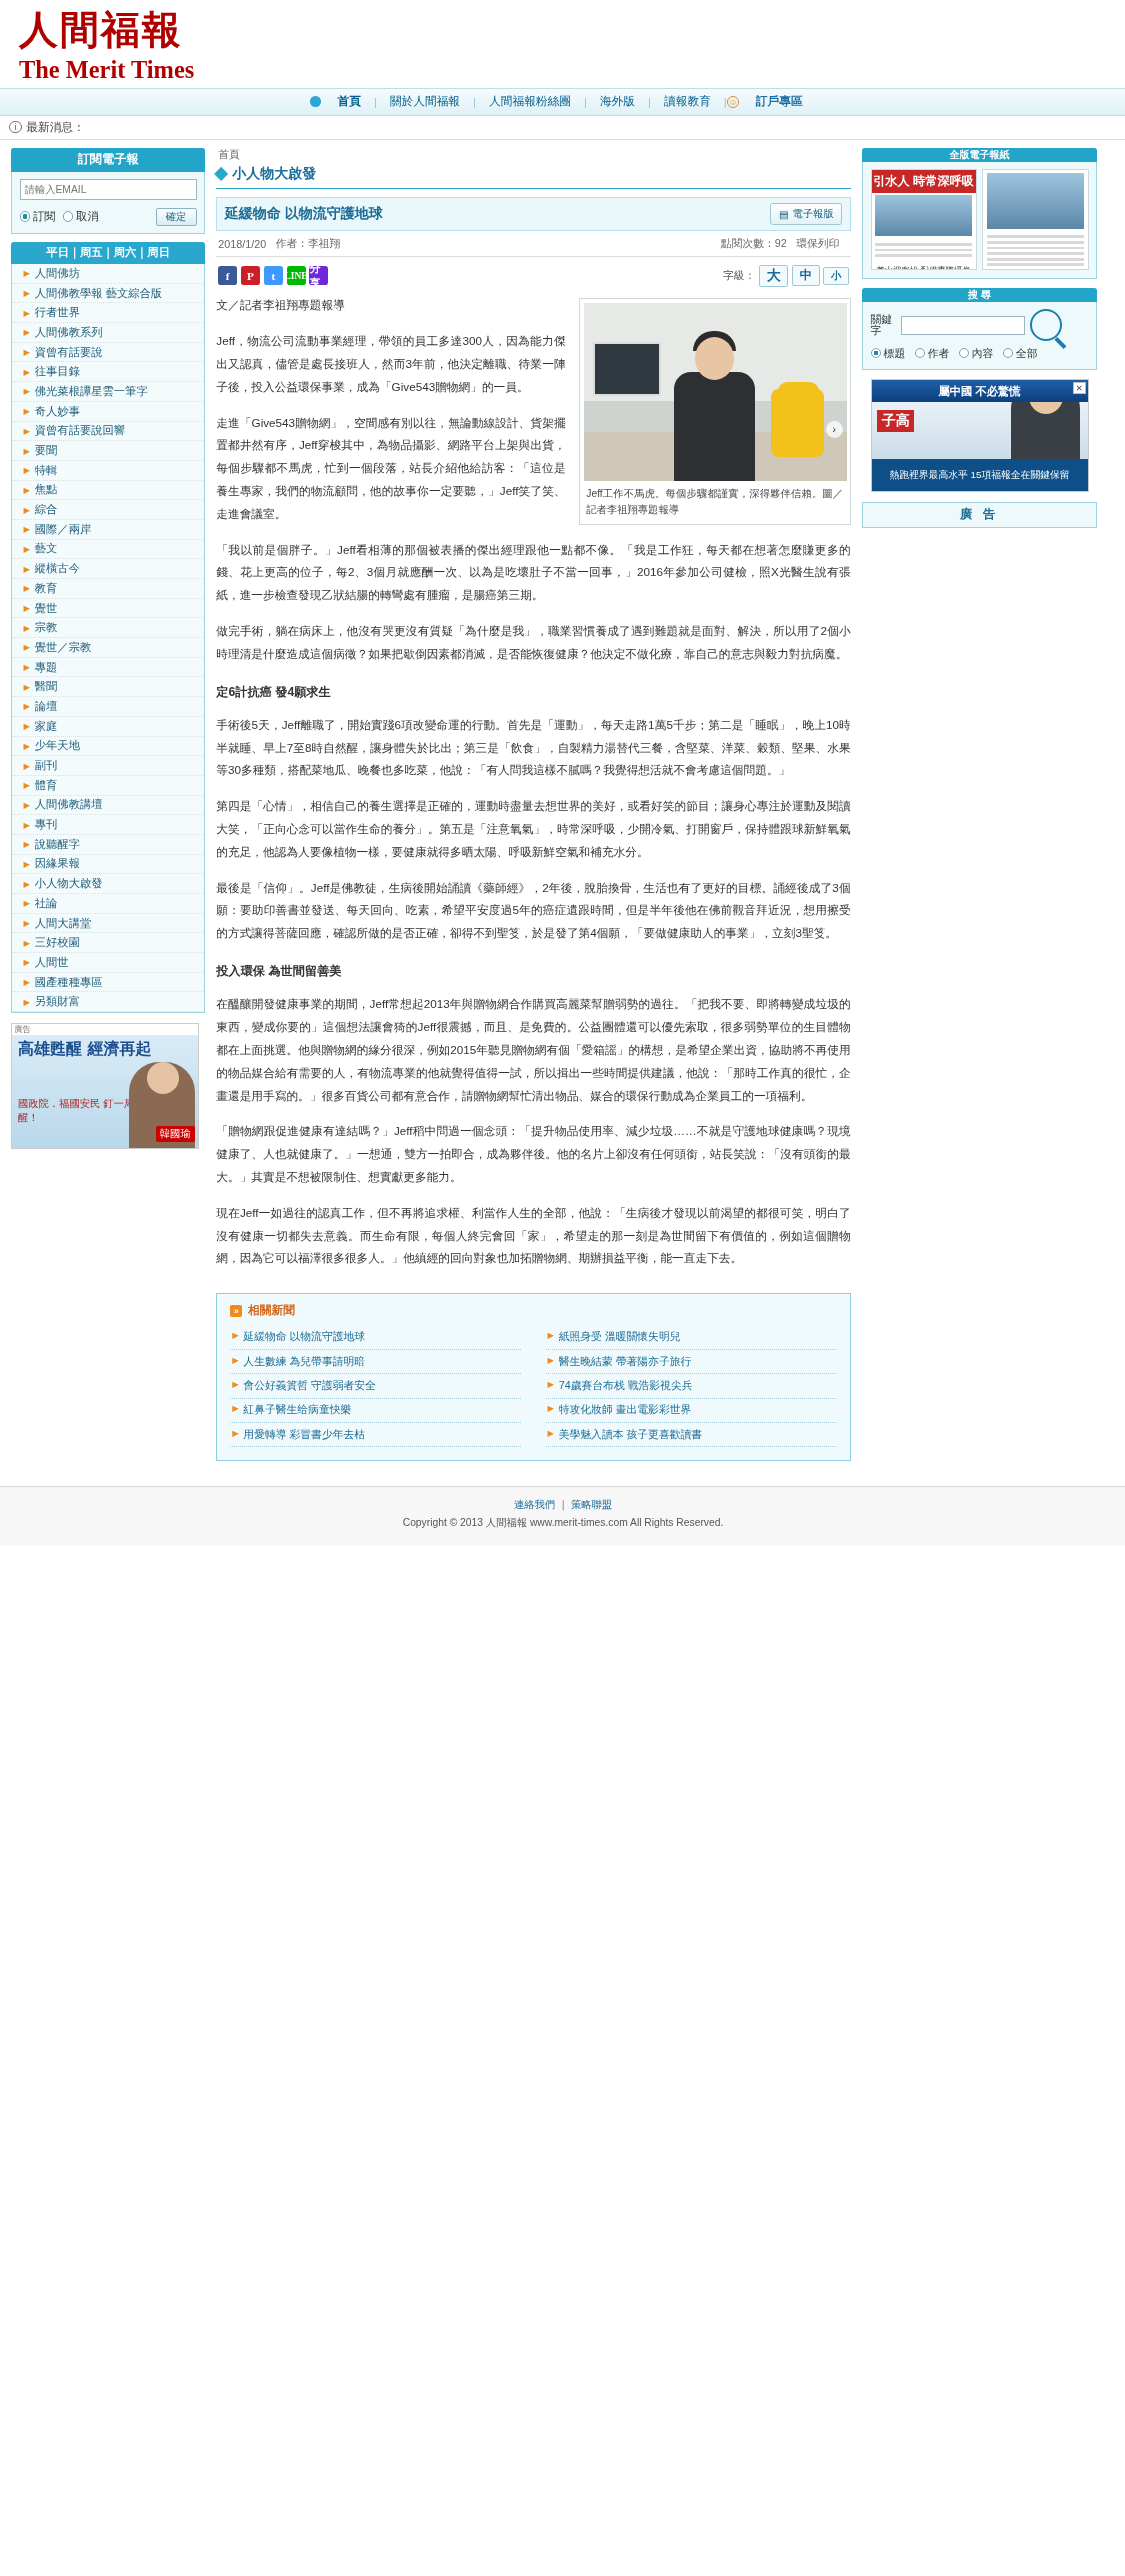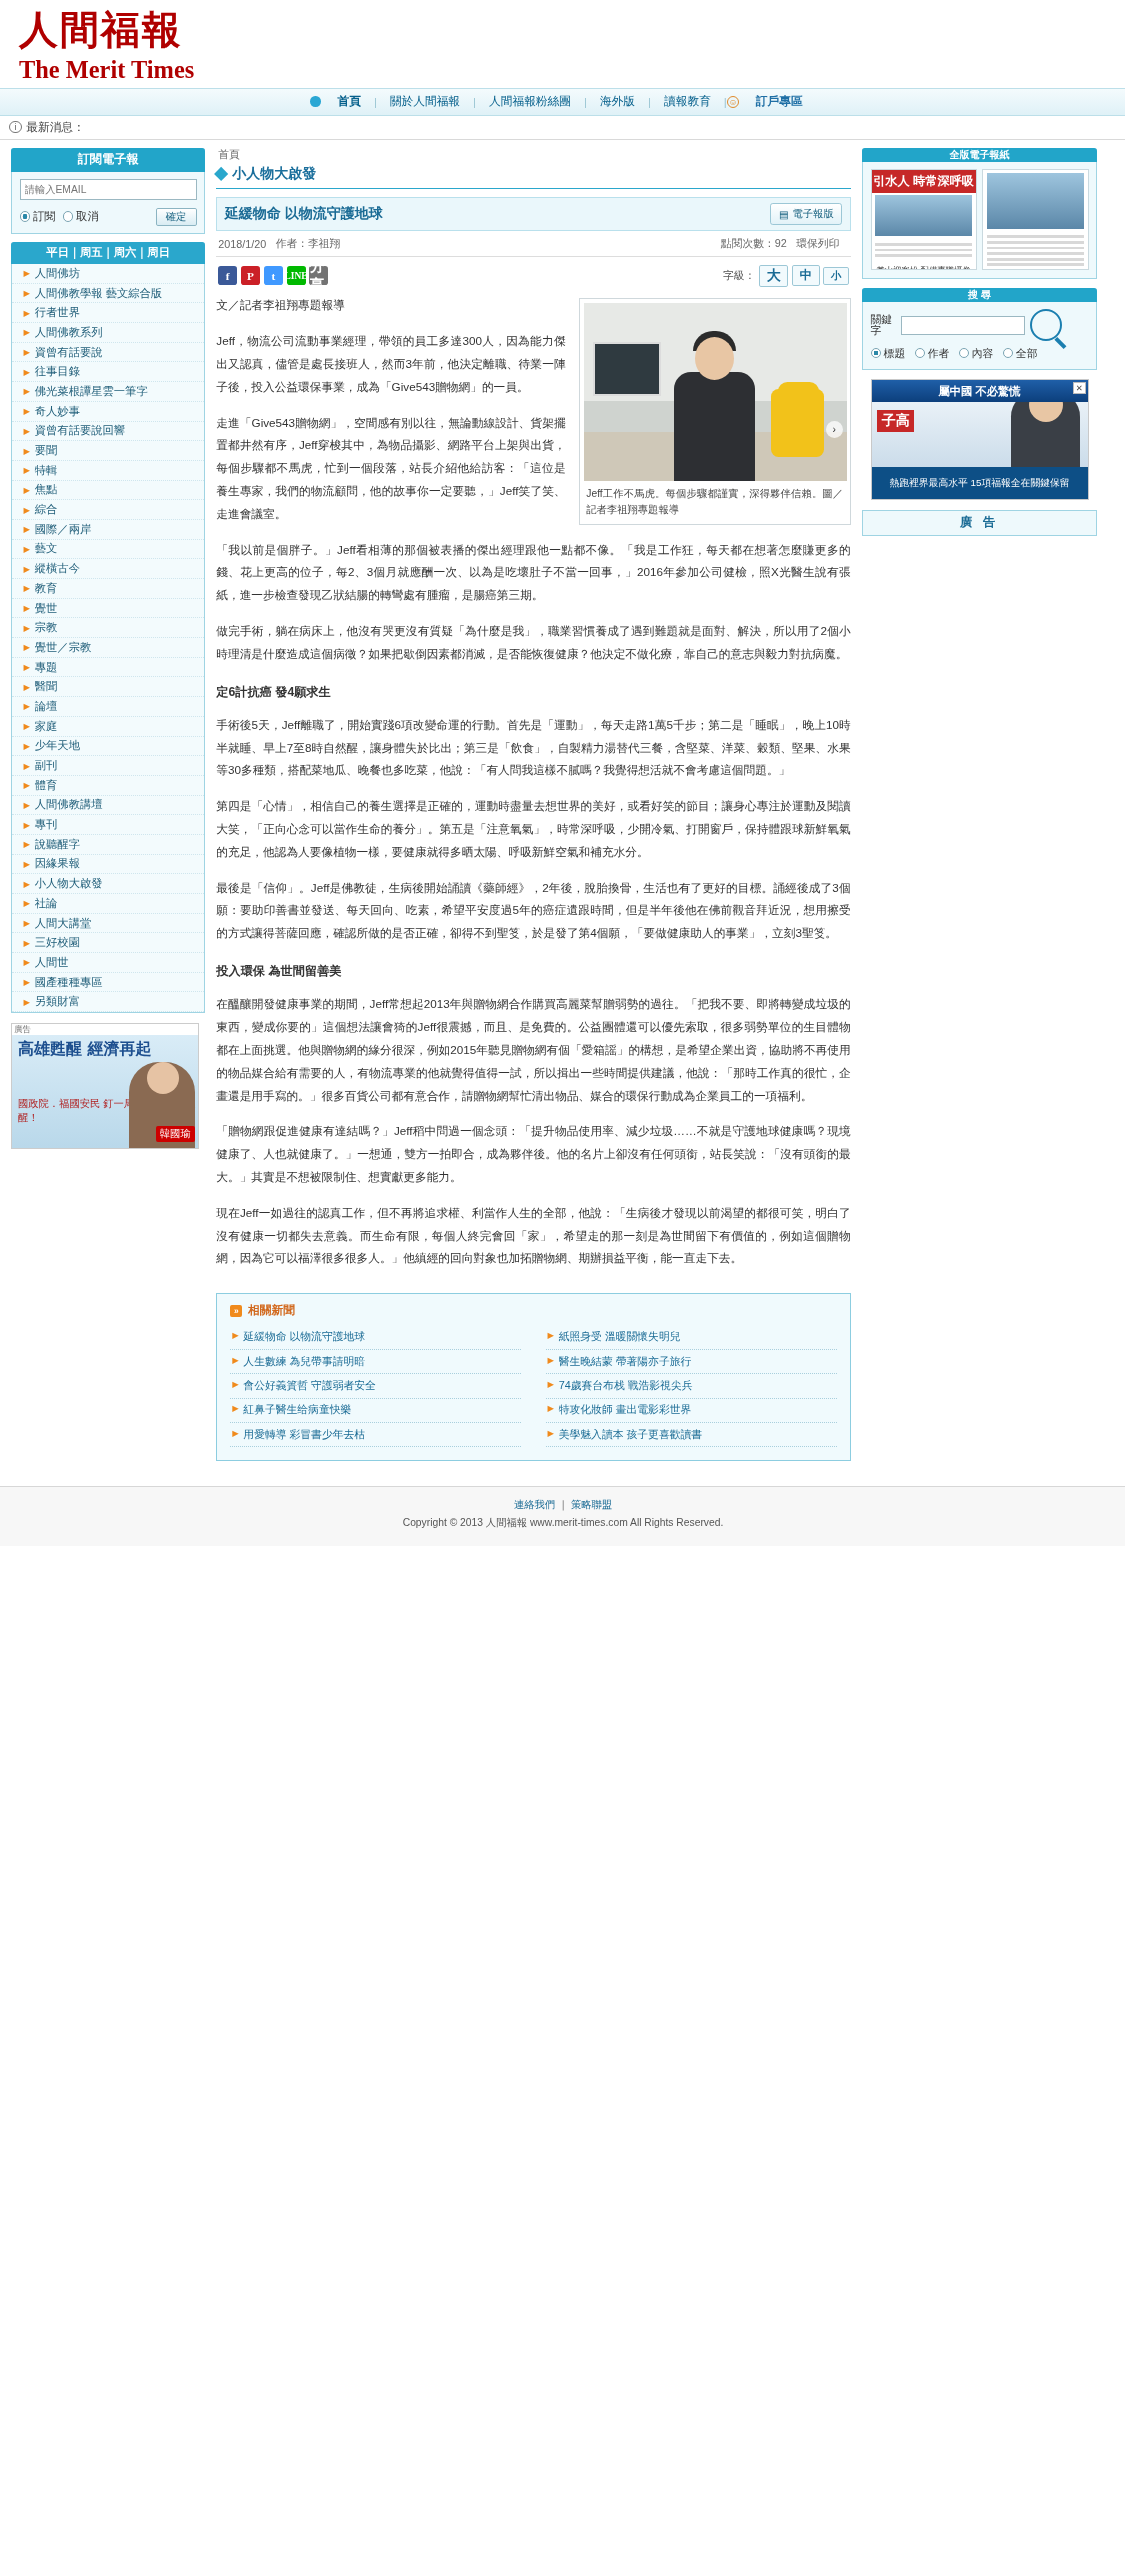--- a/index.html
+++ b/index.html
@@ -132,21 +132,21 @@
     display:flex; align-items:center; font-size:10.8px; color:#666;
     border-bottom:0.9px solid #ddd; padding:5.6px 1.9px;
   }
   .meta-row span { margin-right:9.4px; }
 
   .share-row { display:flex; align-items:center; padding:7.5px 1.9px; }
   .sq { width:19px;height:19px;border-radius:2.8px;margin-right:3.8px; color:#fff;
         font-size:11.3px; font-weight:bold; display:flex;align-items:center;justify-content:center;
         font-family:"Liberation Serif",serif;}
   .sq.fb{background:#3b5998;} .sq.pi{background:#cb2027;} .sq.tw{background:#4099ff;}
-  .sq.line{background:#00b900; font-size:9.4px;} .sq.share{background:#737373; font-size:15px;}
+  .sq.line{background:#00b900; font-size:9.4px;} .sq.share{background:#6d28d9; font-size:11px;}
   .fontsize { margin-left:auto; display:flex; align-items:center; gap:3.8px; font-size:10.8px; color:#555;}
   .fs-btn { border:0.9px solid #9cc7d6; background:#f2fafd; color:#1a6b95;
             padding:0.9px 6.6px; border-radius:1.9px; font-weight:bold;}
   .fs-btn.big{font-size:14px;} .fs-btn.mid{font-size:12.2px;} .fs-btn.sml{font-size:10.3px;}
 
   .body-text { font-size:11.7px; line-height:1.95; color:#333; text-align:justify; }
   .body-text p { margin:0 0 13px 0; }
   .sub-head { font-size:12.2px; font-weight:bold; color:#333; margin:15px 0 9.4px; }
 
   .figure {
@@ -187,21 +187,21 @@
   .search-input { width:124px; height:19px; border:0.9px solid #9bb8c2; background:#fff;}
   .mag {
     width:32px;height:32px;border-radius:50%;border:2.8px solid #1b7fb0;position:relative;display:inline-block;
   }
   .mag:after{content:"";position:absolute;right:-7.5px;bottom:-5.6px;width:13px;height:3.8px;background:#1b7fb0;transform:rotate(45deg);}
   .search-opts { display:flex; flex-wrap:wrap; gap:5.6px 9.4px; margin-top:5.6px; font-size:10.8px; color:#333;}
 
   .banner-ad { border:0.9px solid #c9c9c9; width:218px; margin:0 auto 9.4px; position:relative; background:#fff;}
   .banner-top { height:22.5px; background:linear-gradient(#1f5fa8,#0c3f7c); color:#fff; font-size:11.3px;
      display:flex;align-items:center;justify-content:center; font-weight:bold;}
-  .banner-mid { height:65px; background:linear-gradient(#e9f1f7,#cbdcea); position:relative; overflow:hidden;}
+  .banner-mid { height:57px; background:linear-gradient(#e9f1f7,#cbdcea); position:relative; overflow:hidden;}
   .b-person { position:absolute; right:7.5px; bottom:0; width:69px;height:75px;background:#3a3f46;border-radius:24.4px 24.4px 0 0;}
   .b-head { position:absolute; right:24.4px; bottom:45px; width:34px;height:34px;border-radius:50%;background:#e8c6a4;}
   .b-red { position:absolute; left:5.6px; top:7.5px; background:#c62828; color:#fff; font-weight:bold;
      font-size:14px; padding:1.9px 4.7px; font-family:"DejaVu Serif",serif;}
   .banner-bot { height:32px; background:#0d4f86; color:#fff; font-size:9.8px; display:flex;
      align-items:center; justify-content:center; text-align:center; padding:0 3.8px; line-height:1.3;}
   .banner-x { position:absolute; right:1.9px; top:1.9px; font-size:8.4px; color:#444; background:#fff; padding:0 1.9px; border:0.9px solid #bbb;}
 
   .adlabel {
     height:26px; border:0.9px solid #9fd4e3; background:#eef9fc; color:#1a6b95;

